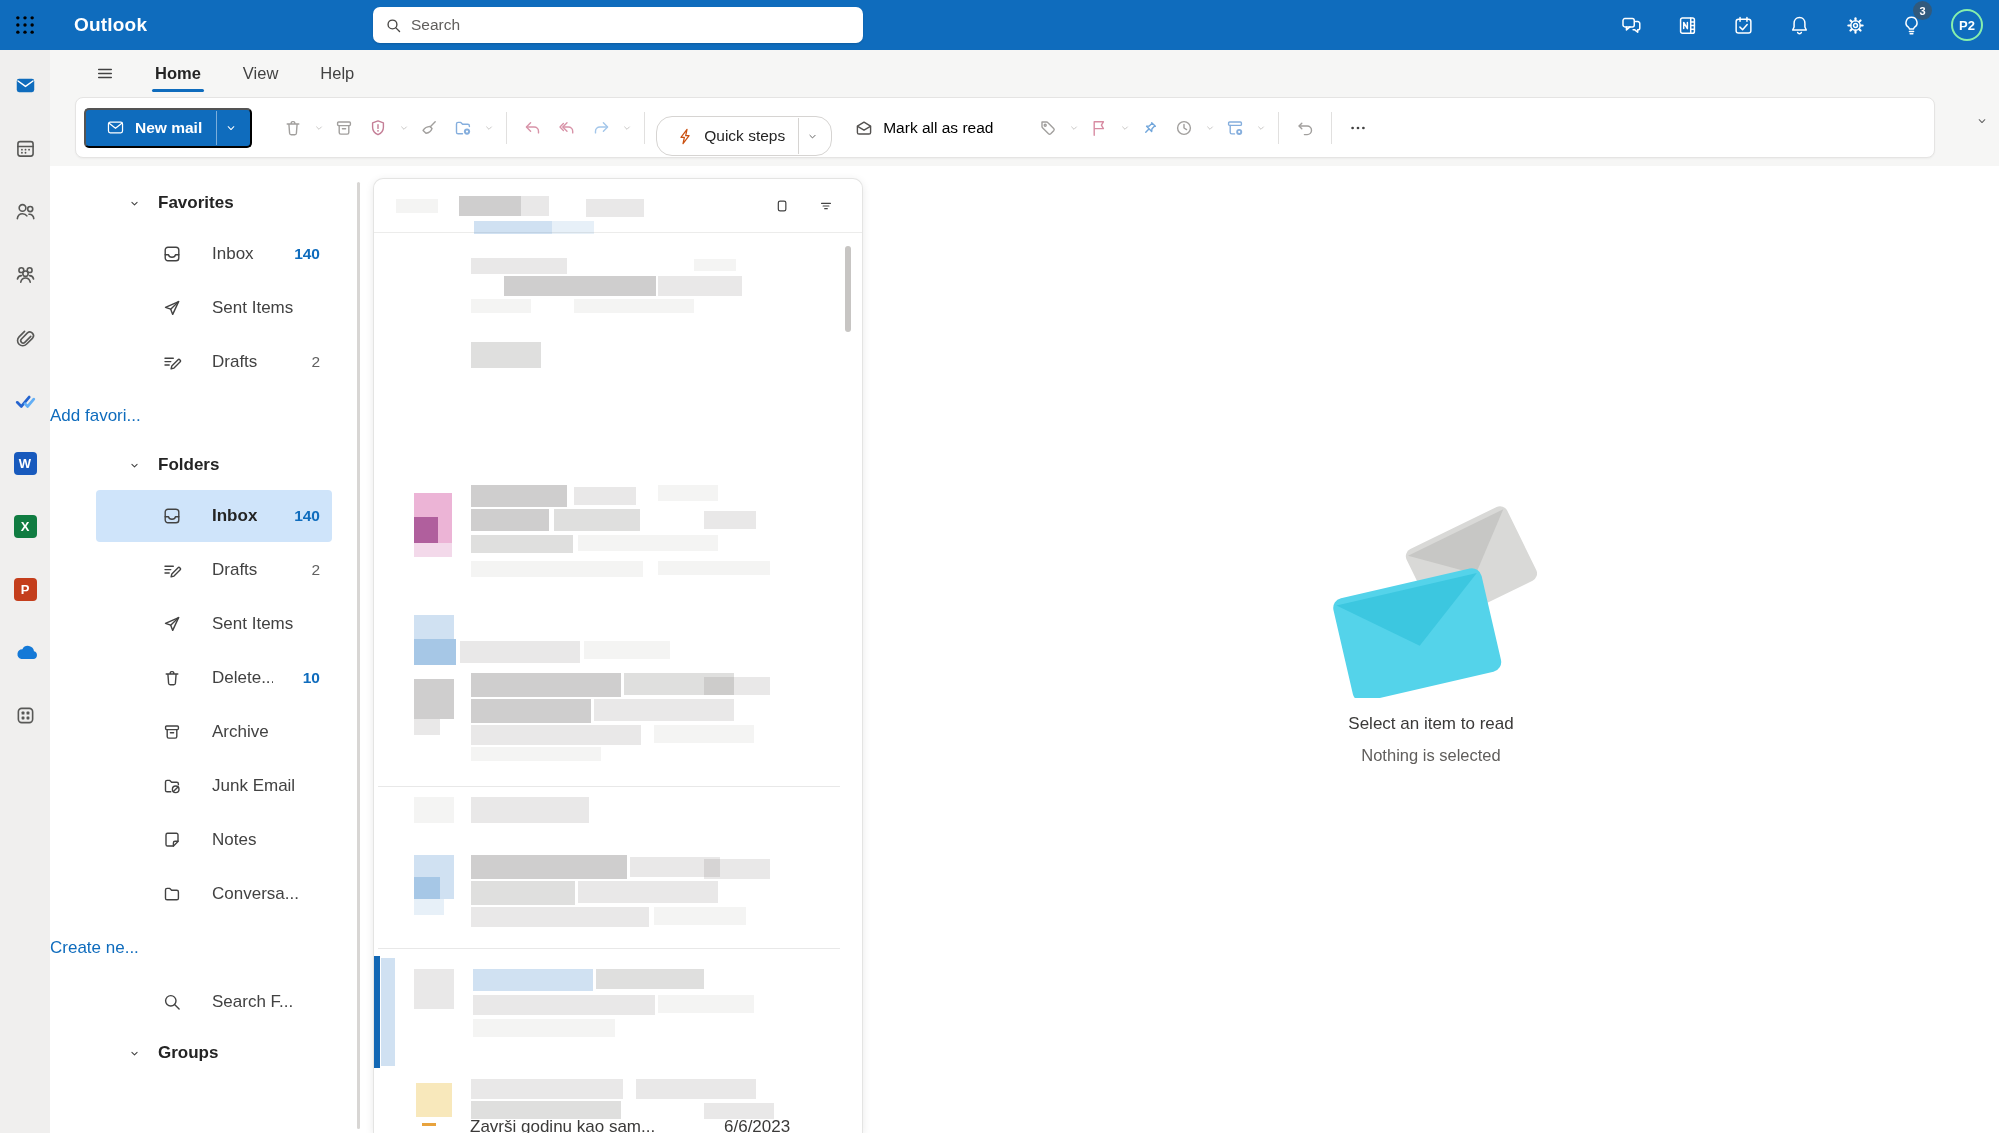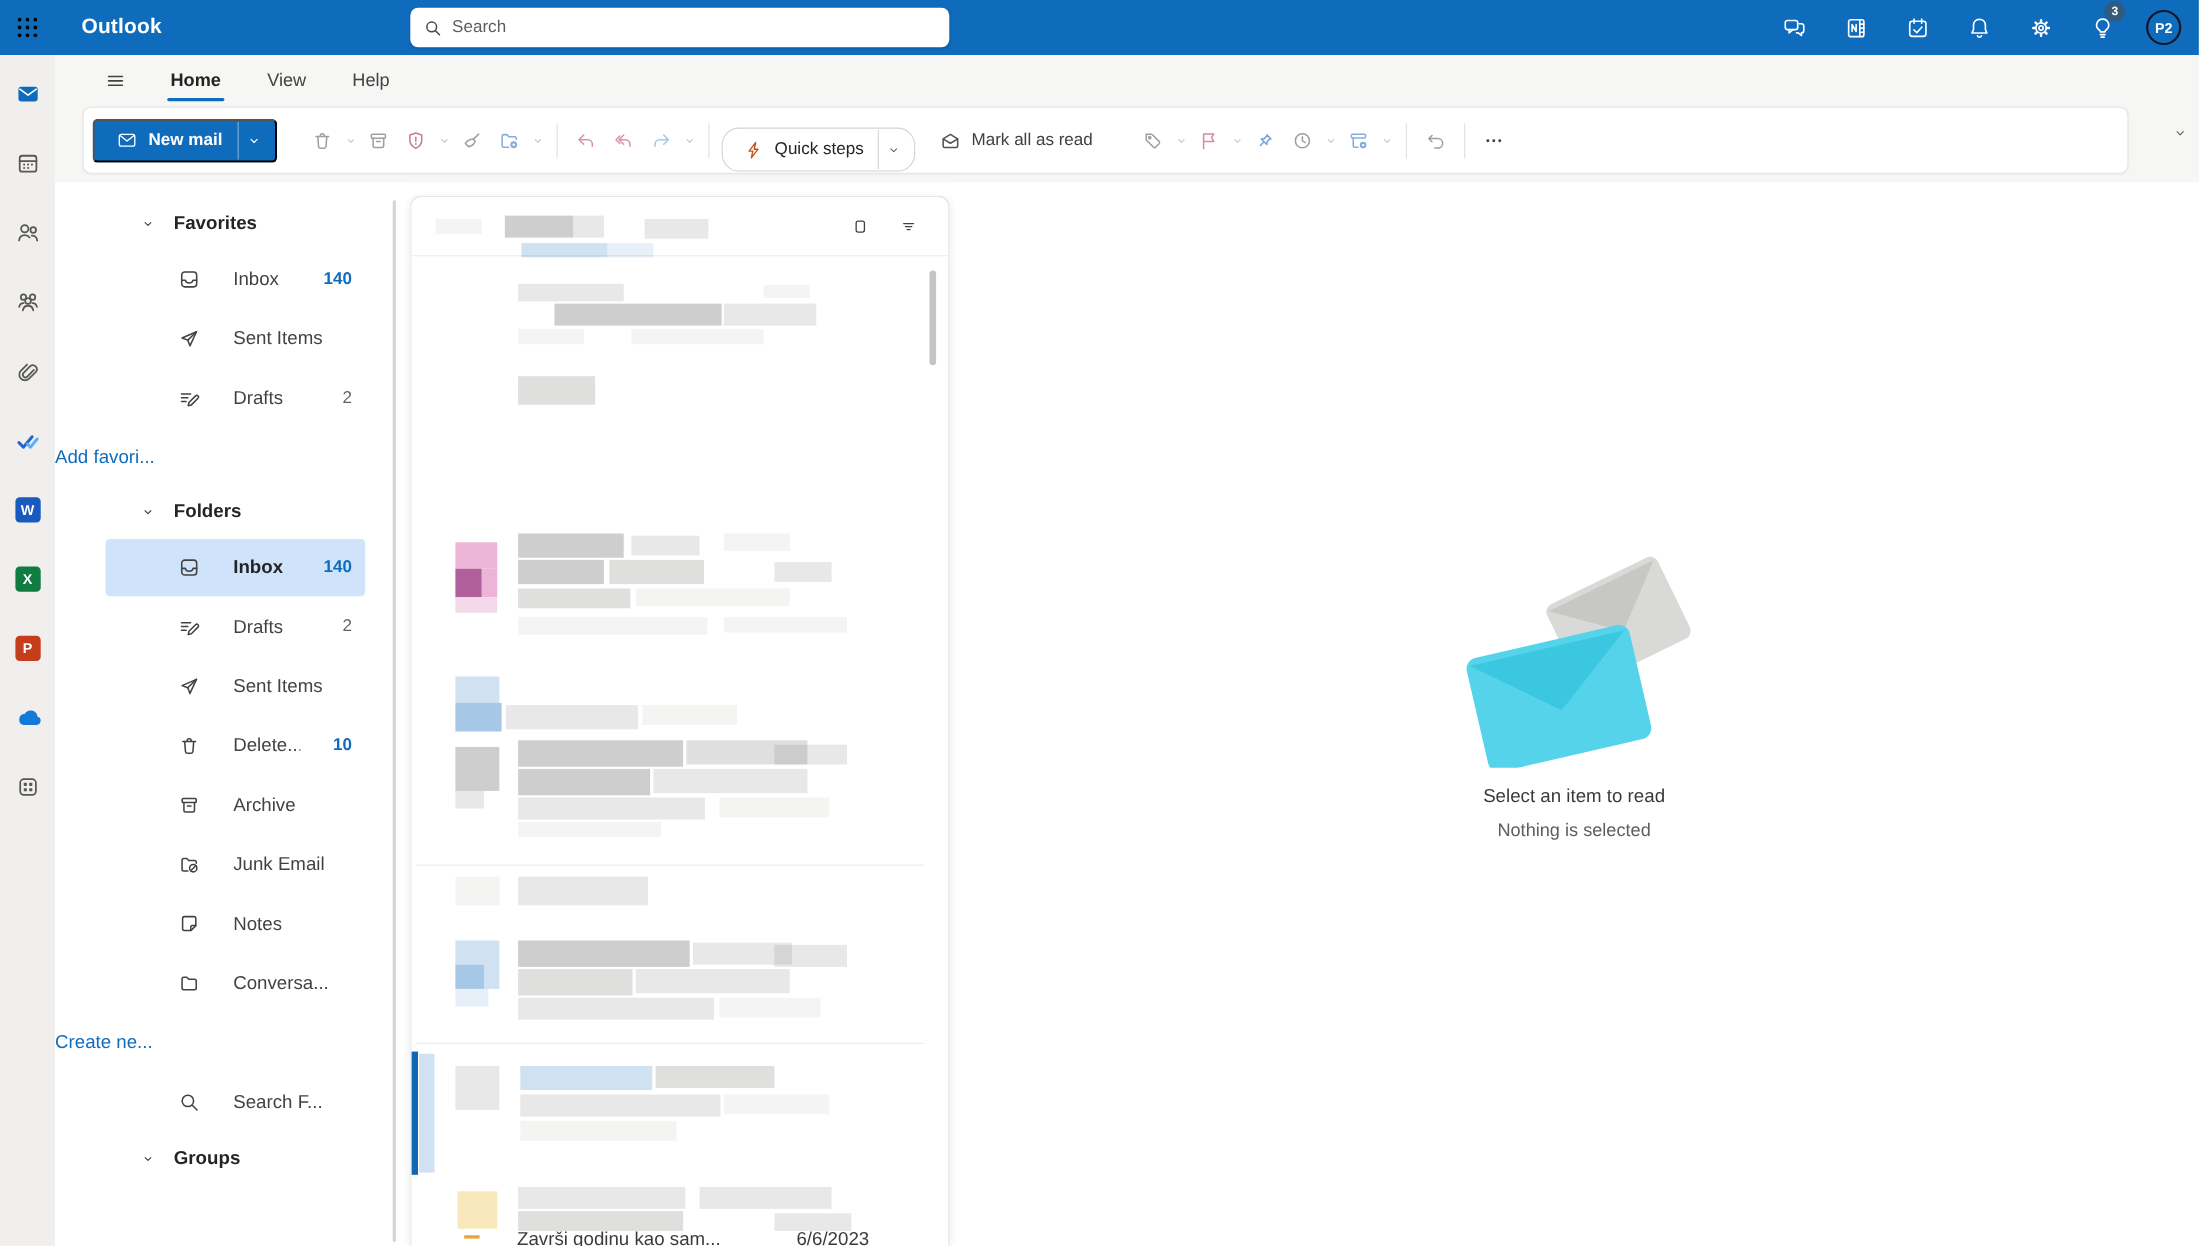--- a/index.html
+++ b/index.html
@@ -11,21 +11,21 @@
   .topbar { position:relative; height:50px; background:#0f6cbd; display:flex; align-items:center; }
   .waffle { width:50px; height:50px; background:none; border:none; display:flex; align-items:center; justify-content:center; cursor:pointer; }
   .brand { color:#fff; font-size:19px; font-weight:700; margin-left:24px; letter-spacing:.2px; }
   .search { position:absolute; left:373px; top:7px; width:490px; height:36px; background:#fff; border-radius:7px;
     display:flex; align-items:center; padding-left:12px; gap:9px; box-shadow:0 1px 2px rgba(0,0,0,.15); }
   .search .ph { color:#605e5c; font-size:15.5px; }
   .top-actions { position:absolute; right:6px; top:0; height:50px; display:flex; align-items:center; }
   .top-icon { position:relative; width:56px; height:50px; background:none; border:none; display:flex; align-items:center; justify-content:center; color:#fff; cursor:pointer; }
   .badge { position:absolute; top:1px; right:7px; min-width:19px; height:19px; border-radius:10px; background:#315a7d;
     color:#fff; font-size:11px; font-weight:700; display:flex; align-items:center; justify-content:center; padding:0 4px; }
-  .avatar { width:32px; height:32px; border-radius:50%; border:2px solid #0f172a; color:#fff; font-size:13px; font-weight:600;
+  .avatar { width:32px; height:32px; border-radius:50%; border:2px solid #86efac; color:#fff; font-size:13px; font-weight:600;
     display:flex; align-items:center; justify-content:center; margin:0 10px 0 12px; cursor:pointer; }
 
   
   .shell { display:flex; height:1083px; }
   .rail { width:50px; background:#f0efee; padding-top:4px; display:flex; flex-direction:column; align-items:center; }
   .rail-item { width:50px; height:63px; display:flex; align-items:center; justify-content:center; background:none; border:none; cursor:pointer; color:#585856; }
   .tile { width:23px; height:23px; border-radius:4px; color:#fff; font-size:13px; font-weight:700; display:flex; align-items:center; justify-content:center; }
   .main { flex:1; position:relative; }
 
   
@@ -40,21 +40,21 @@
     border-radius:8px; display:flex; align-items:center; padding:0 8px; box-shadow:0 1px 2px rgba(0,0,0,.04); }
   .newmail { display:flex; height:40px; border-radius:5px; overflow:hidden; background:#0f6cbd; color:#fff; margin-right:24px; cursor:pointer; }
   .newmail .nm-main { display:flex; align-items:center; gap:10px; padding:0 14px; font-size:15.5px; font-weight:600; }
   .newmail .nm-split { width:28px; display:flex; align-items:center; justify-content:center; border-left:1px solid rgba(255,255,255,.45); }
   .tb-btn { width:34px; height:40px; background:none; border:none; display:flex; align-items:center; justify-content:center; cursor:pointer; color:#a19f9d; border-radius:4px; }
   .tb-chev { width:17px; height:40px; display:flex; align-items:center; justify-content:center; color:#c6c4c2; }
   .tb-div { width:1px; height:32px; background:#e1e0df; margin:0 9px; }
   .qs-btn { display:flex; align-items:stretch; height:40px; border:1px solid #d6d4d2; border-radius:16px; background:#fff; overflow:hidden; margin:17px 10px 0 2px; cursor:pointer; }
   .qs-main { display:flex; align-items:center; gap:9px; padding:0 13px; font-size:15.5px; color:#242424; }
   .qs-split { width:27px; display:flex; align-items:center; justify-content:center; border-left:1px solid #d6d4d2; color:#616161; }
-  .markall { display:flex; align-items:center; gap:9px; height:40px; background:none; border:none; font-size:15.5px; color:#404040; padding:0 12px; margin-right:26px; cursor:pointer; font-family:inherit; }
+  .markall { display:flex; align-items:center; gap:9px; height:40px; background:none; border:none; font-size:15.5px; color:#000000; padding:0 12px; margin-right:26px; cursor:pointer; font-family:inherit; }
   .markall .mi { color:#545250; }
   .tb-ellipsis { color:#424242; }
   .ribbon-collapse { position:absolute; right:4px; top:58px; width:26px; height:26px; background:none; border:none; color:#616161; display:flex; align-items:center; justify-content:center; cursor:pointer; }
 
   
   .content { position:relative; display:flex; height:967px; background:#fff; }
   .folderpane { position:relative; width:323px; padding-top:14px; background:#fff; }
   .fp-header { height:46px; display:flex; align-items:center; gap:17px; padding-left:78px; font-size:17px; font-weight:700; color:#242424; cursor:pointer; }
   .fp-header .chev { color:#424242; }
   .fp-row { width:236px; height:52px; margin:2px 14px 2px 46px; border-radius:4px; display:flex; align-items:center;

